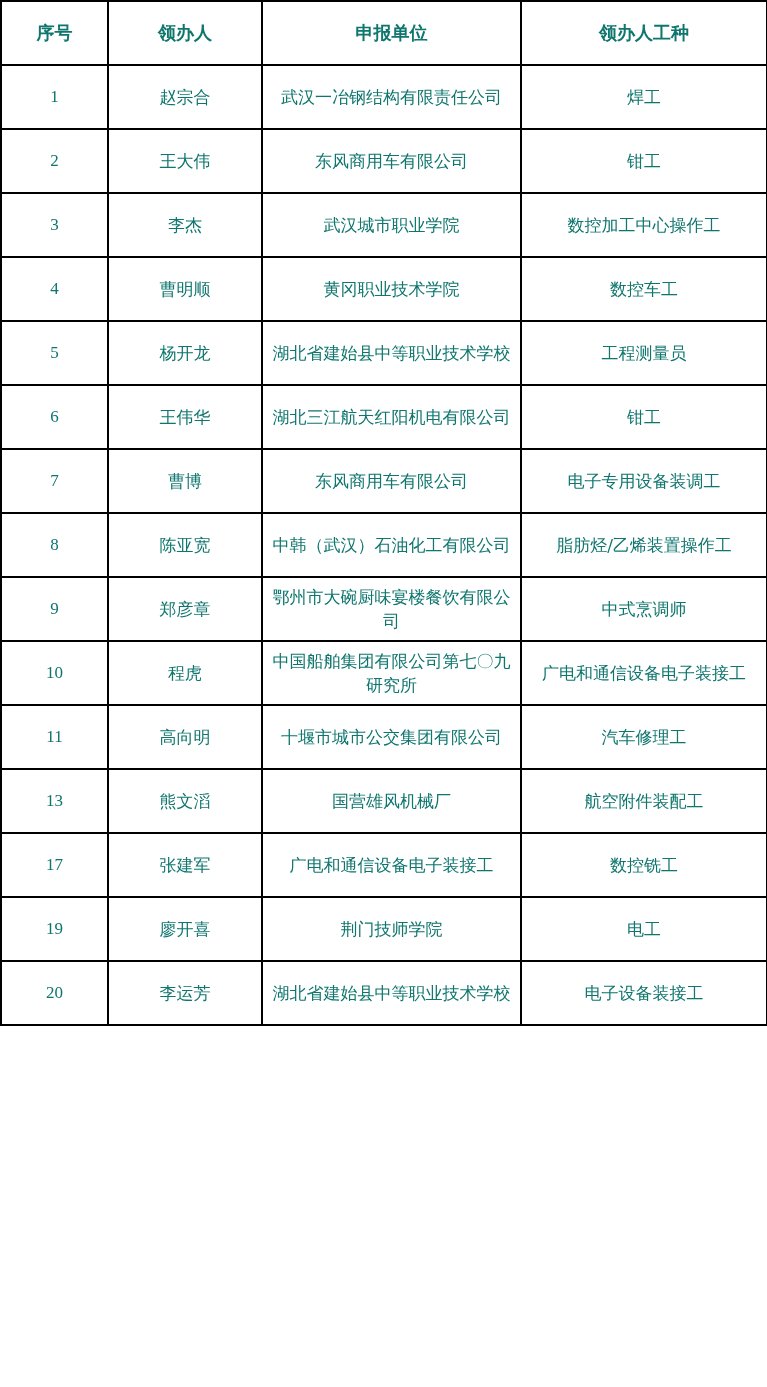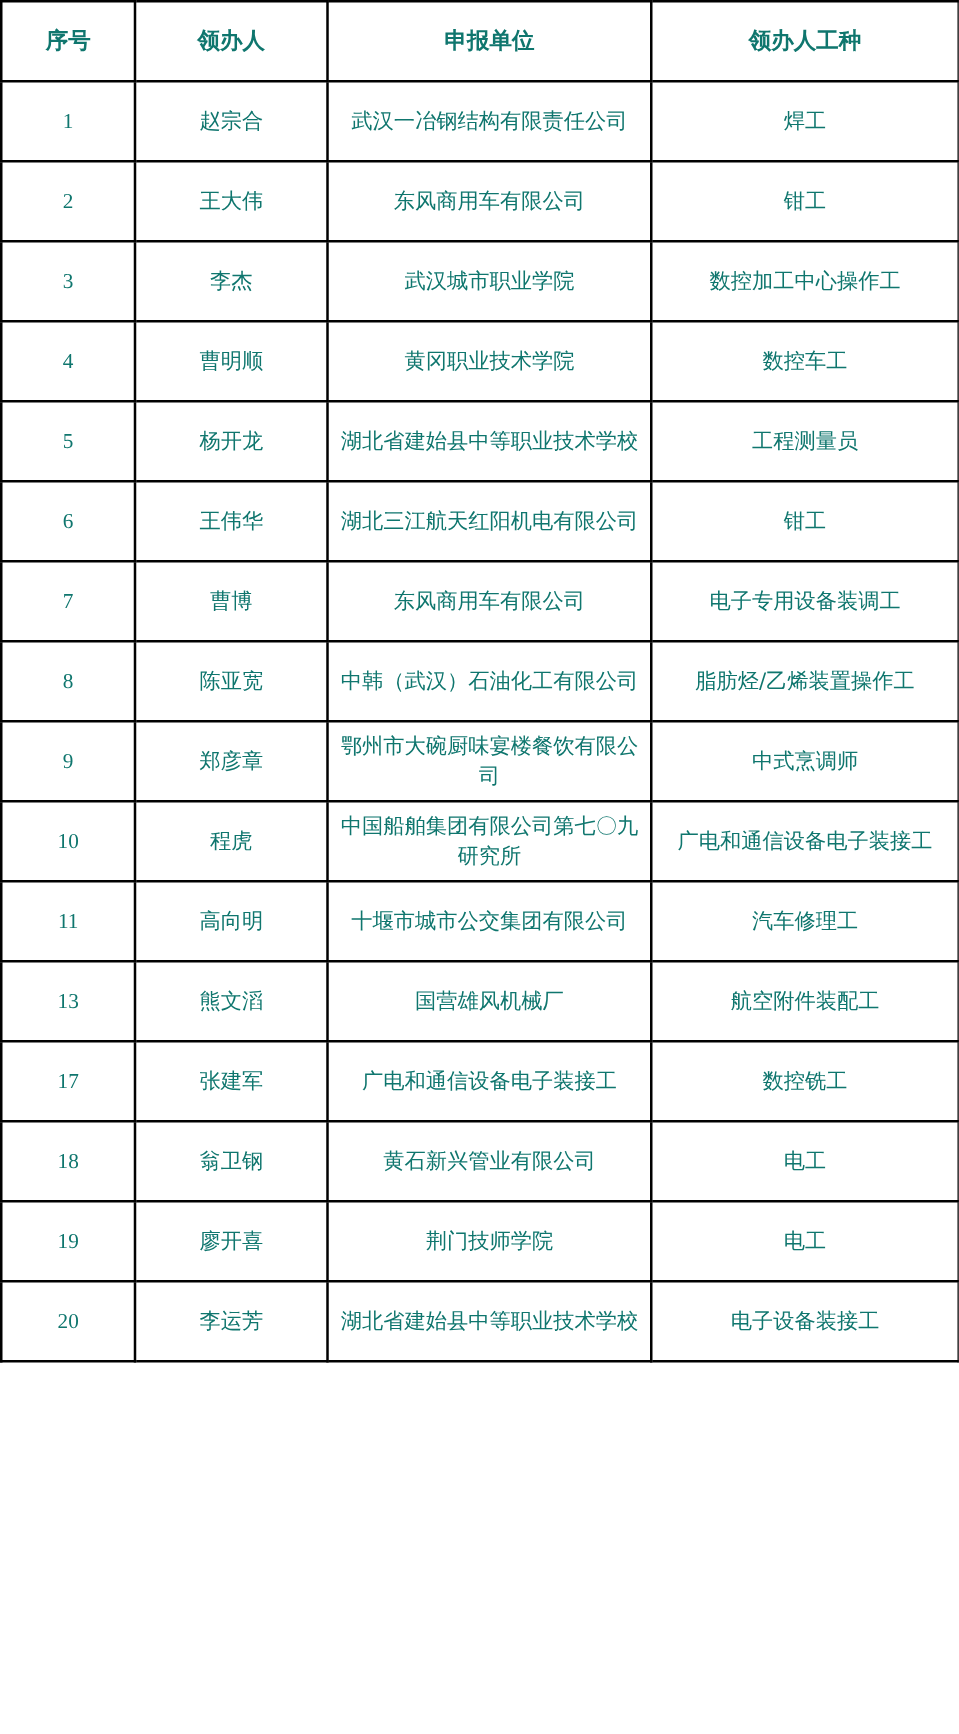--- a/index.html
+++ b/index.html
@@ -121,26 +121,20 @@
         <td class="unit">国营雄风机械厂</td>
         <td>航空附件装配工</td>
       </tr>
       <tr>
         <td class="num">17</td>
         <td>张建军</td>
         <td class="unit">广电和通信设备电子装接工</td>
         <td>数控铣工</td>
       </tr>
       <tr>
-        <td class="num">18</td>
-        <td>翁卫钢</td>
-        <td class="unit">黄石新兴管业有限公司</td>
-        <td>电工</td>
-      </tr>
-      <tr>
         <td class="num">19</td>
         <td>廖开喜</td>
         <td class="unit">荆门技师学院</td>
         <td>电工</td>
       </tr>
       <tr>
         <td class="num">20</td>
         <td>李运芳</td>
         <td class="unit">湖北省建始县中等职业技术学校</td>
         <td>电子设备装接工</td>

